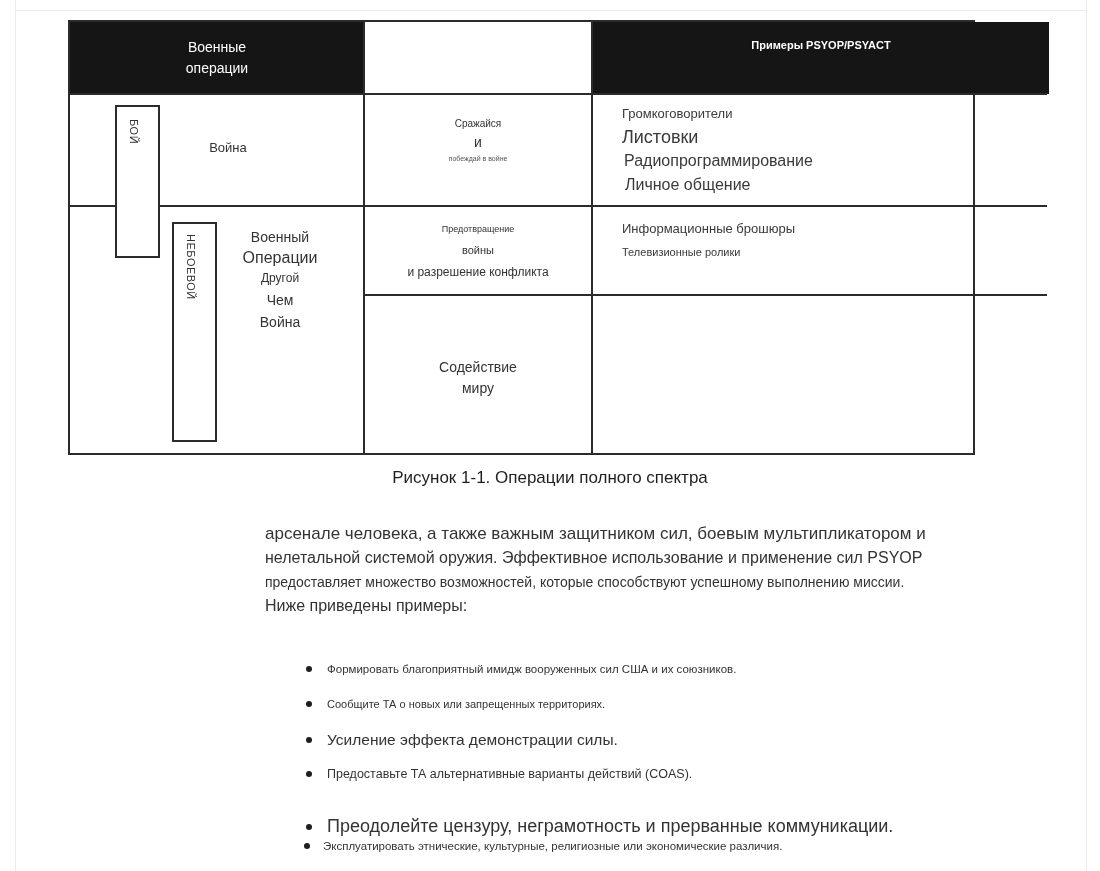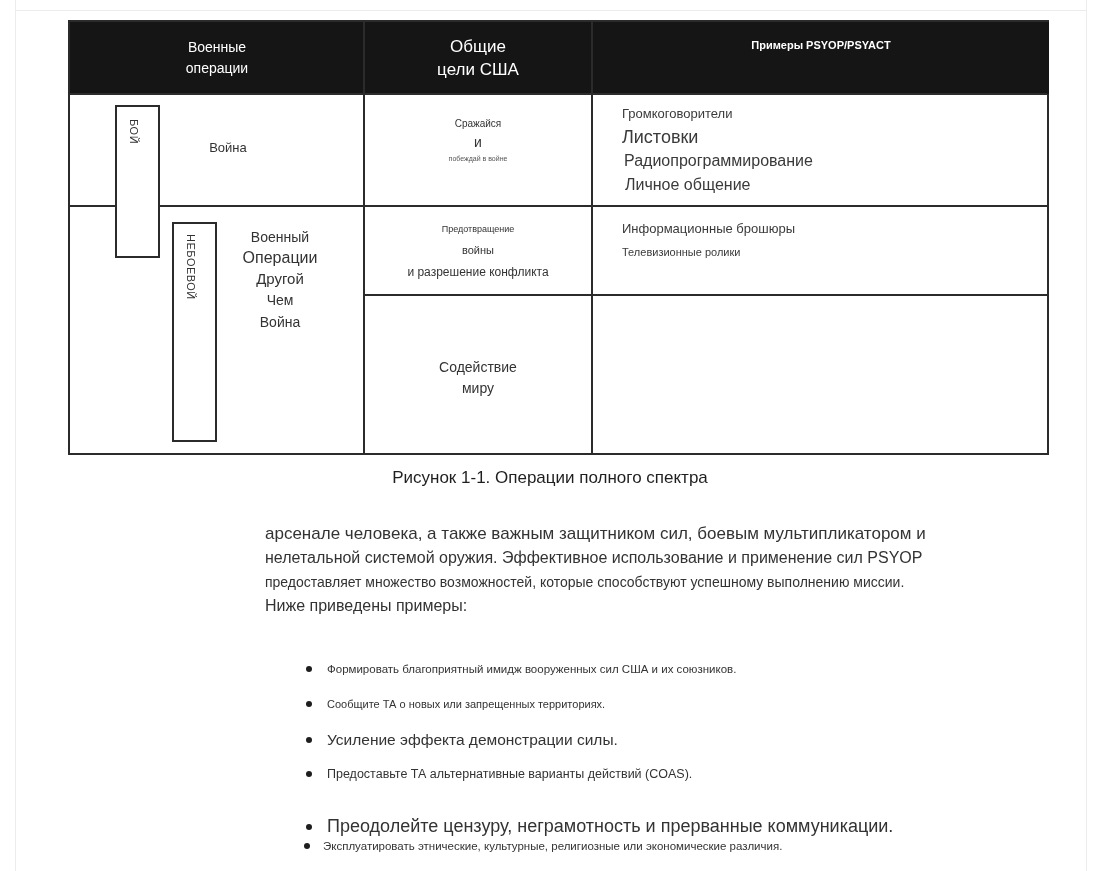--- a/index.html
+++ b/index.html
@@ -2,21 +2,21 @@
 <html><head>
 <meta charset="utf-8">
 <style>
   html, body { margin: 0; padding: 0; background: #ffffff; }
   body { width: 1100px; height: 871px; position: relative; overflow: hidden;
          font-family: "Liberation Sans", "DejaVu Sans", sans-serif; color: #2a2a2a; }
   .page-frame-left { position: absolute; left: 15px; top: 0; width: 1px; height: 871px; background: #ececec; }
   .page-frame-right { position: absolute; left: 1086px; top: 0; width: 1px; height: 871px; background: #ececec; }
   .page-frame-top { position: absolute; left: 15px; top: 10px; width: 1072px; height: 1px; background: #ececec; }
 
-  .figure { position: absolute; left: 68px; top: 20px; width: 981px; height: 435px;
+  .figure { position: absolute; left: 68px; top: 20px; width: 907px; height: 435px;
             box-sizing: border-box; border: 2px solid #2b2b2b; background: #fff; }
   .hdr { position: absolute; top: 0; height: 72px; background: #151515; color: #fff;
          display: flex; align-items: center; justify-content: center; text-align: center; }
   .hdr-1 { left: 0; width: 294px; font-size: 14px; line-height: 21px; }
   .hdr-2 { left: 295px; width: 226px; font-size: 17px; line-height: 23px; }
   .hdr-3 { left: 523px; width: 456px; font-size: 11px; font-weight: bold; align-items: flex-start; padding-top: 17px; box-sizing: border-box; height: 72px; }
   .vline { position: absolute; background: #2b2b2b; width: 2px; }
   .hline { position: absolute; background: #2b2b2b; height: 2px; }
 
   .cell { position: absolute; text-align: center; }
@@ -43,26 +43,20 @@
 <div class="page-frame-top"></div>
 
 <div class="figure">
 
   <div class="hdr hdr-1">
     <div>
       <div>Военные</div>
       <div>операции</div>
     </div>
   </div>
-  <div class="hdr hdr-2">
-    <div>
-      <div>Общие</div>
-      <div>цели США</div>
-    </div>
-  </div>
   <div class="hdr hdr-3">
     <span>Примеры PSYOP/PSYACT</span>
   </div>
 
   <div class="vline" style="left:293px; top:0; height:431px;"></div>
   <div class="vline" style="left:521px; top:0; height:431px;"></div>
   <div class="hline" style="left:0; top:71px; width:977px;"></div>
   <div class="hline" style="left:0; top:183px; width:977px;"></div>
   <div class="hline" style="left:295px; top:272px; width:682px;"></div>
 
@@ -72,21 +66,21 @@
   <div class="side-box" style="left:102px; top:200px; width:45px; height:220px;">
     <span class="side-label" style="left:11px; top:10px;">НЕБОЕВОЙ</span>
   </div>
 
   <div class="cell" style="left:118px; top:118px; width:80px; font-size:13px; color:#333;">
     <span>Война</span>
   </div>
   <div class="cell" style="left:160px; top:205px; width:100px; color:#333;">
     <div style="font-size:14px; line-height:20px;">Военный</div>
     <div style="font-size:16px; line-height:21px;">Операции</div>
-    <div style="font-size:15px; line-height:21px;">Другой</div>
+    <div style="font-size:12px; line-height:21px;">Другой</div>
     <div style="font-size:14px; line-height:22px;">Чем</div>
     <div style="font-size:14px; line-height:22px;">Война</div>
   </div>
 
   <div class="cell" style="left:295px; top:94px; width:226px; color:#333;">
     <div style="font-size:10px; line-height:16px;">Сражайся</div>
     <div style="font-size:14px; line-height:20px;">и</div>
     <div style="font-size:7px; line-height:14px; color:#555;">побеждай в войне</div>
   </div>
   <div class="cell" style="left:295px; top:197px; width:226px; color:#333;">

